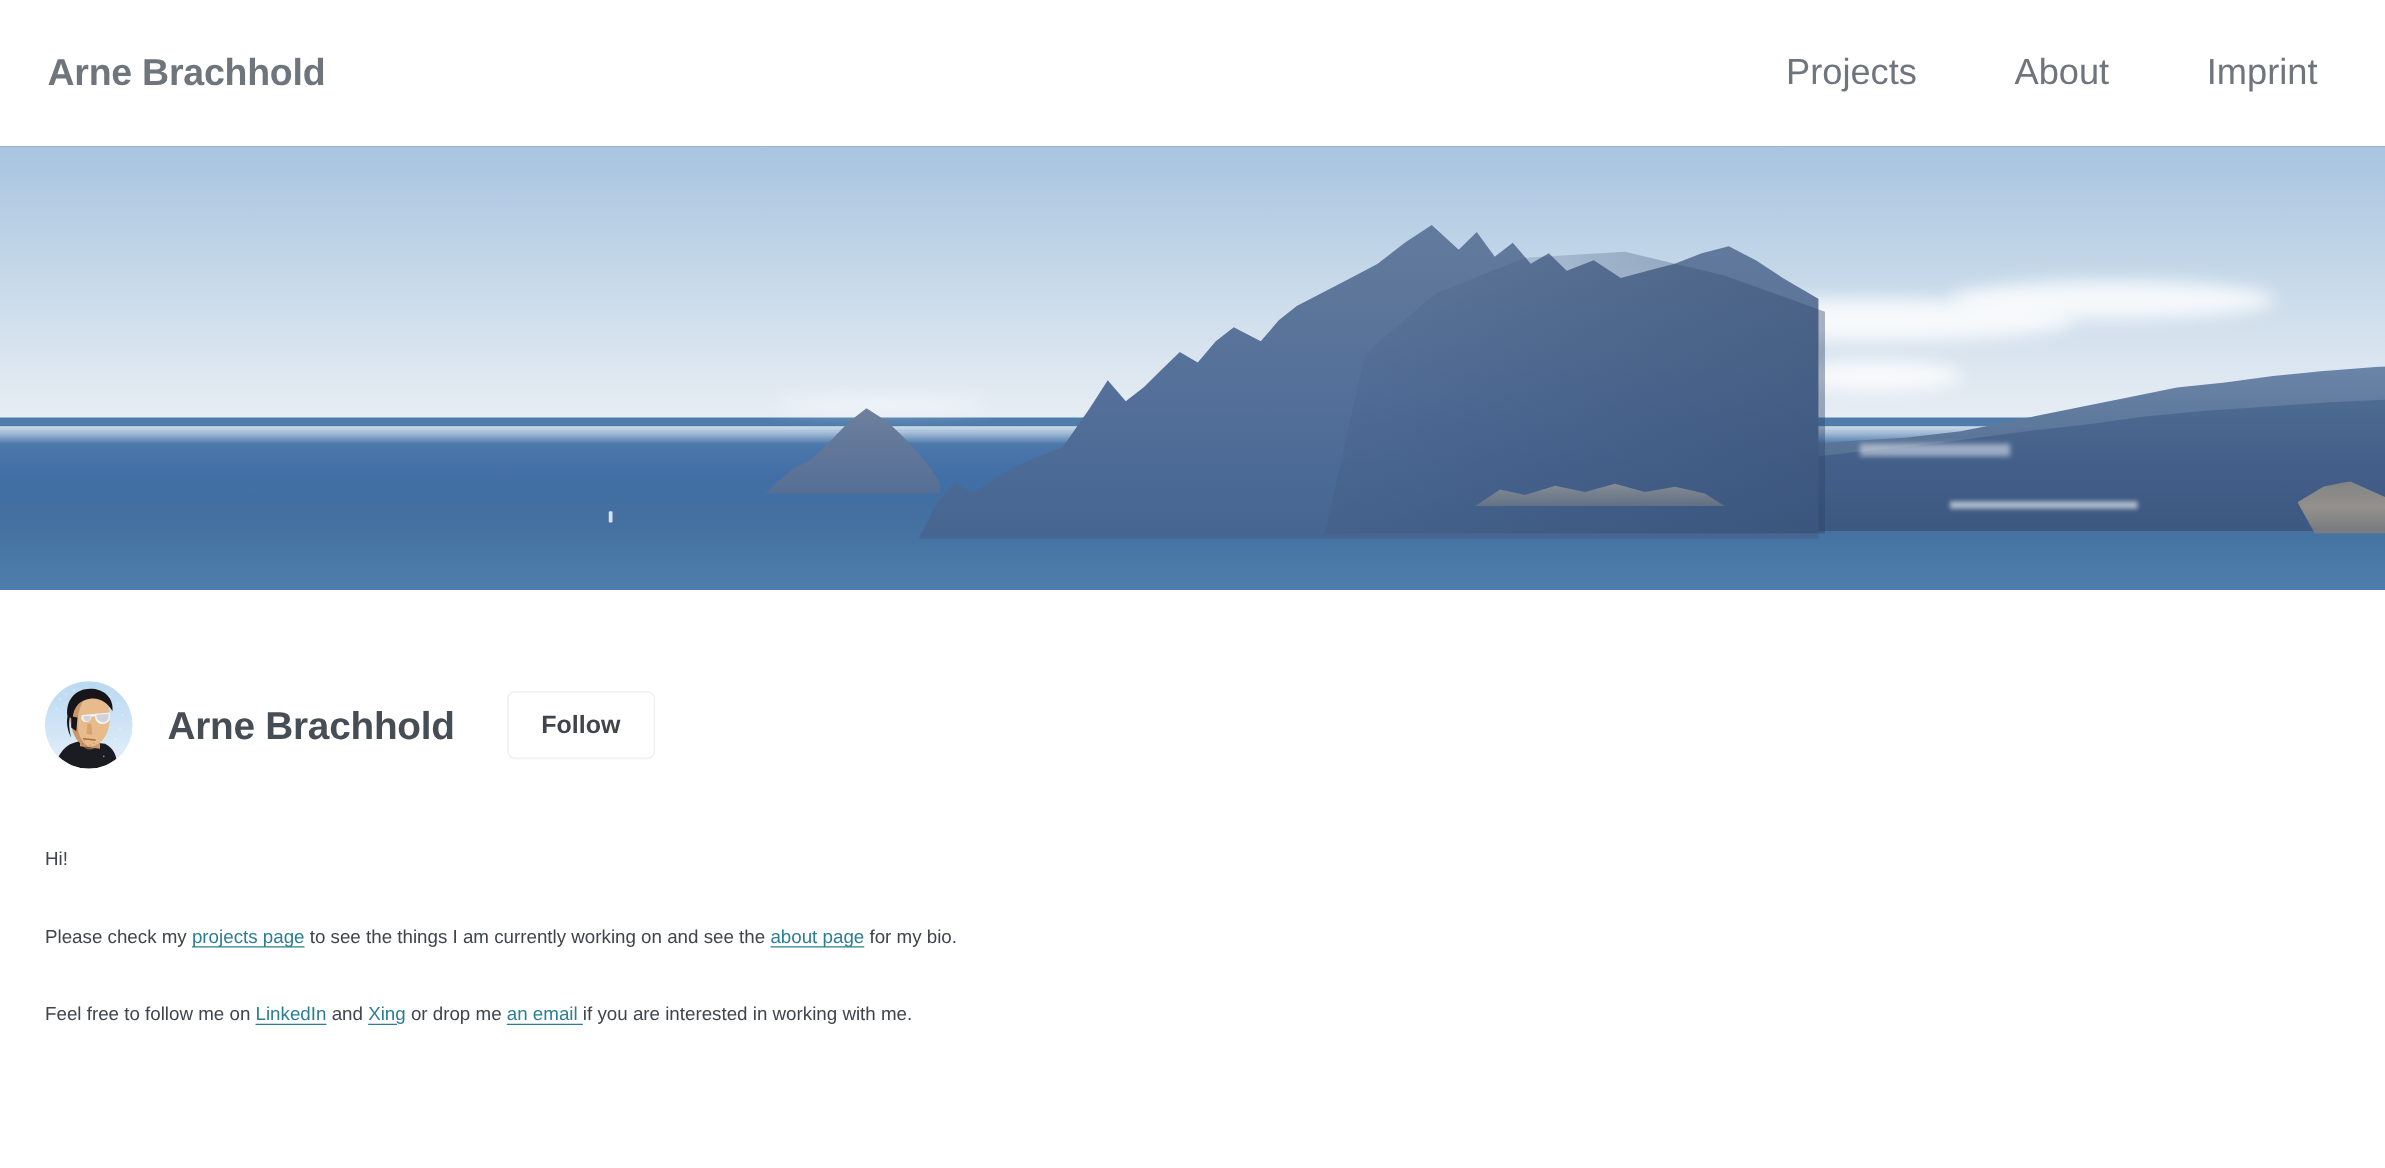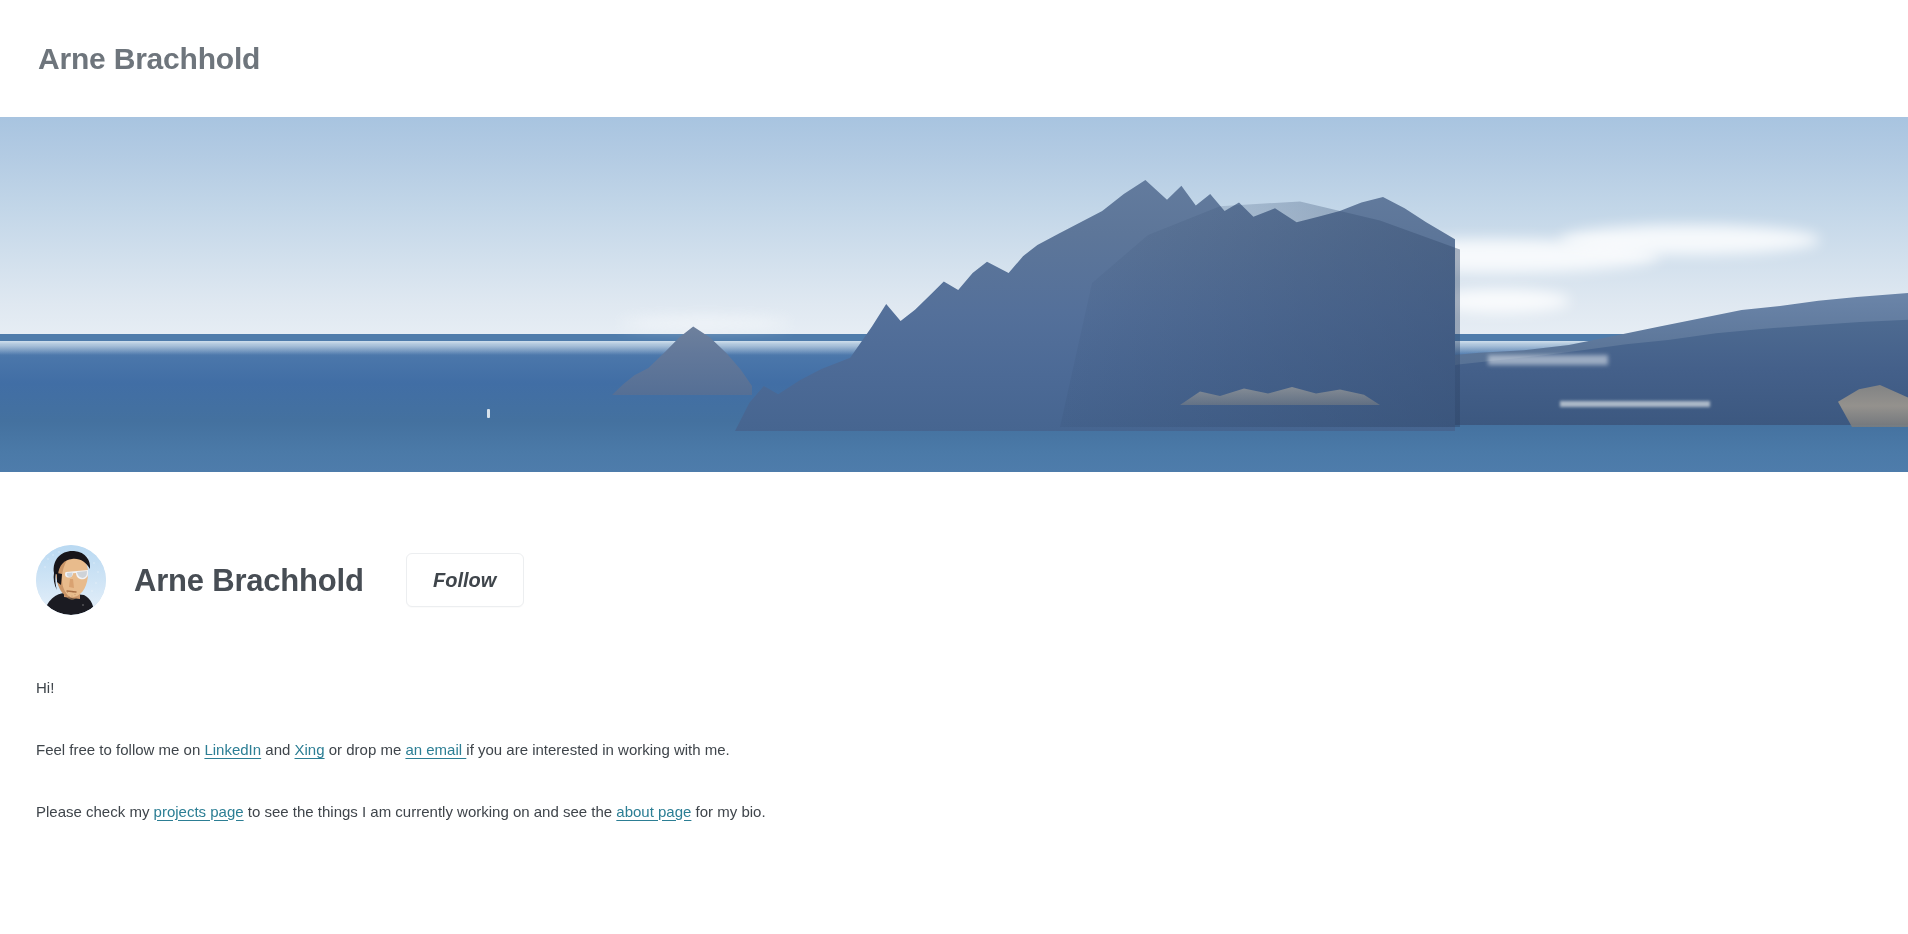--- a/index.html
+++ b/index.html
@@ -248,21 +248,20 @@
     background: #ffffff;
     color: #3f454b;
     font-family: "Liberation Sans", sans-serif;
     font-size: 20px;
     font-weight: 700;
     cursor: pointer;
     display: flex;
     align-items: center;
     justify-content: center;
     box-shadow: 0 1px 1px rgba(0,0,0,0.02);
-    font-style: italic;
   }
 
   
   .content {
     padding: 0 36px;
     margin-top: 62px;
   }
   .paragraph {
     font-size: 15px;
     line-height: 1.45;
@@ -276,20 +275,25 @@
     text-underline-offset: 3px;
     cursor: pointer;
   }
 </style>
 </head>
 <body>
 
 <header class="site-header">
   <h1 class="site-title">Arne Brachhold</h1>
 
+  <nav class="site-nav">
+    <a class="nav-link" href="#">Projects</a>
+    <a class="nav-link" href="#">About</a>
+    <a class="nav-link" href="#">Imprint</a>
+  </nav>
 </header>
 
 <section class="hero">
   <div class="hero-sky"></div>
   <div class="hero-cloud c1"></div>
   <div class="hero-cloud c2"></div>
   <div class="hero-cloud c3"></div>
   <div class="hero-cloud c4"></div>
   <div class="hero-cloud c5"></div>
   <div class="hero-cloud c6"></div>
@@ -378,20 +382,20 @@
   <button class="follow-button">Follow</button>
 </section>
 
 <main class="content">
 
   <p class="paragraph">
     <span>Hi!</span>
   </p>
 
   <p class="paragraph">
+    <span>Please check my </span><a class="inline-link" href="#">projects page</a><span> to see the things I am currently working on and see the </span><a class="inline-link" href="#">about page</a><span> for my bio.</span>
+  </p>
+
+  <p class="paragraph">
     <span>Feel free to follow me on </span><a class="inline-link" href="#">LinkedIn</a><span> and </span><a class="inline-link" href="#">Xing</a><span> or drop me </span><a class="inline-link" href="#">an email </a><span>if you are interested in working with me.</span>
   </p>
 
-  <p class="paragraph">
-    <span>Please check my </span><a class="inline-link" href="#">projects page</a><span> to see the things I am currently working on and see the </span><a class="inline-link" href="#">about page</a><span> for my bio.</span>
-  </p>
-
 </main>
 
 </body></html>

